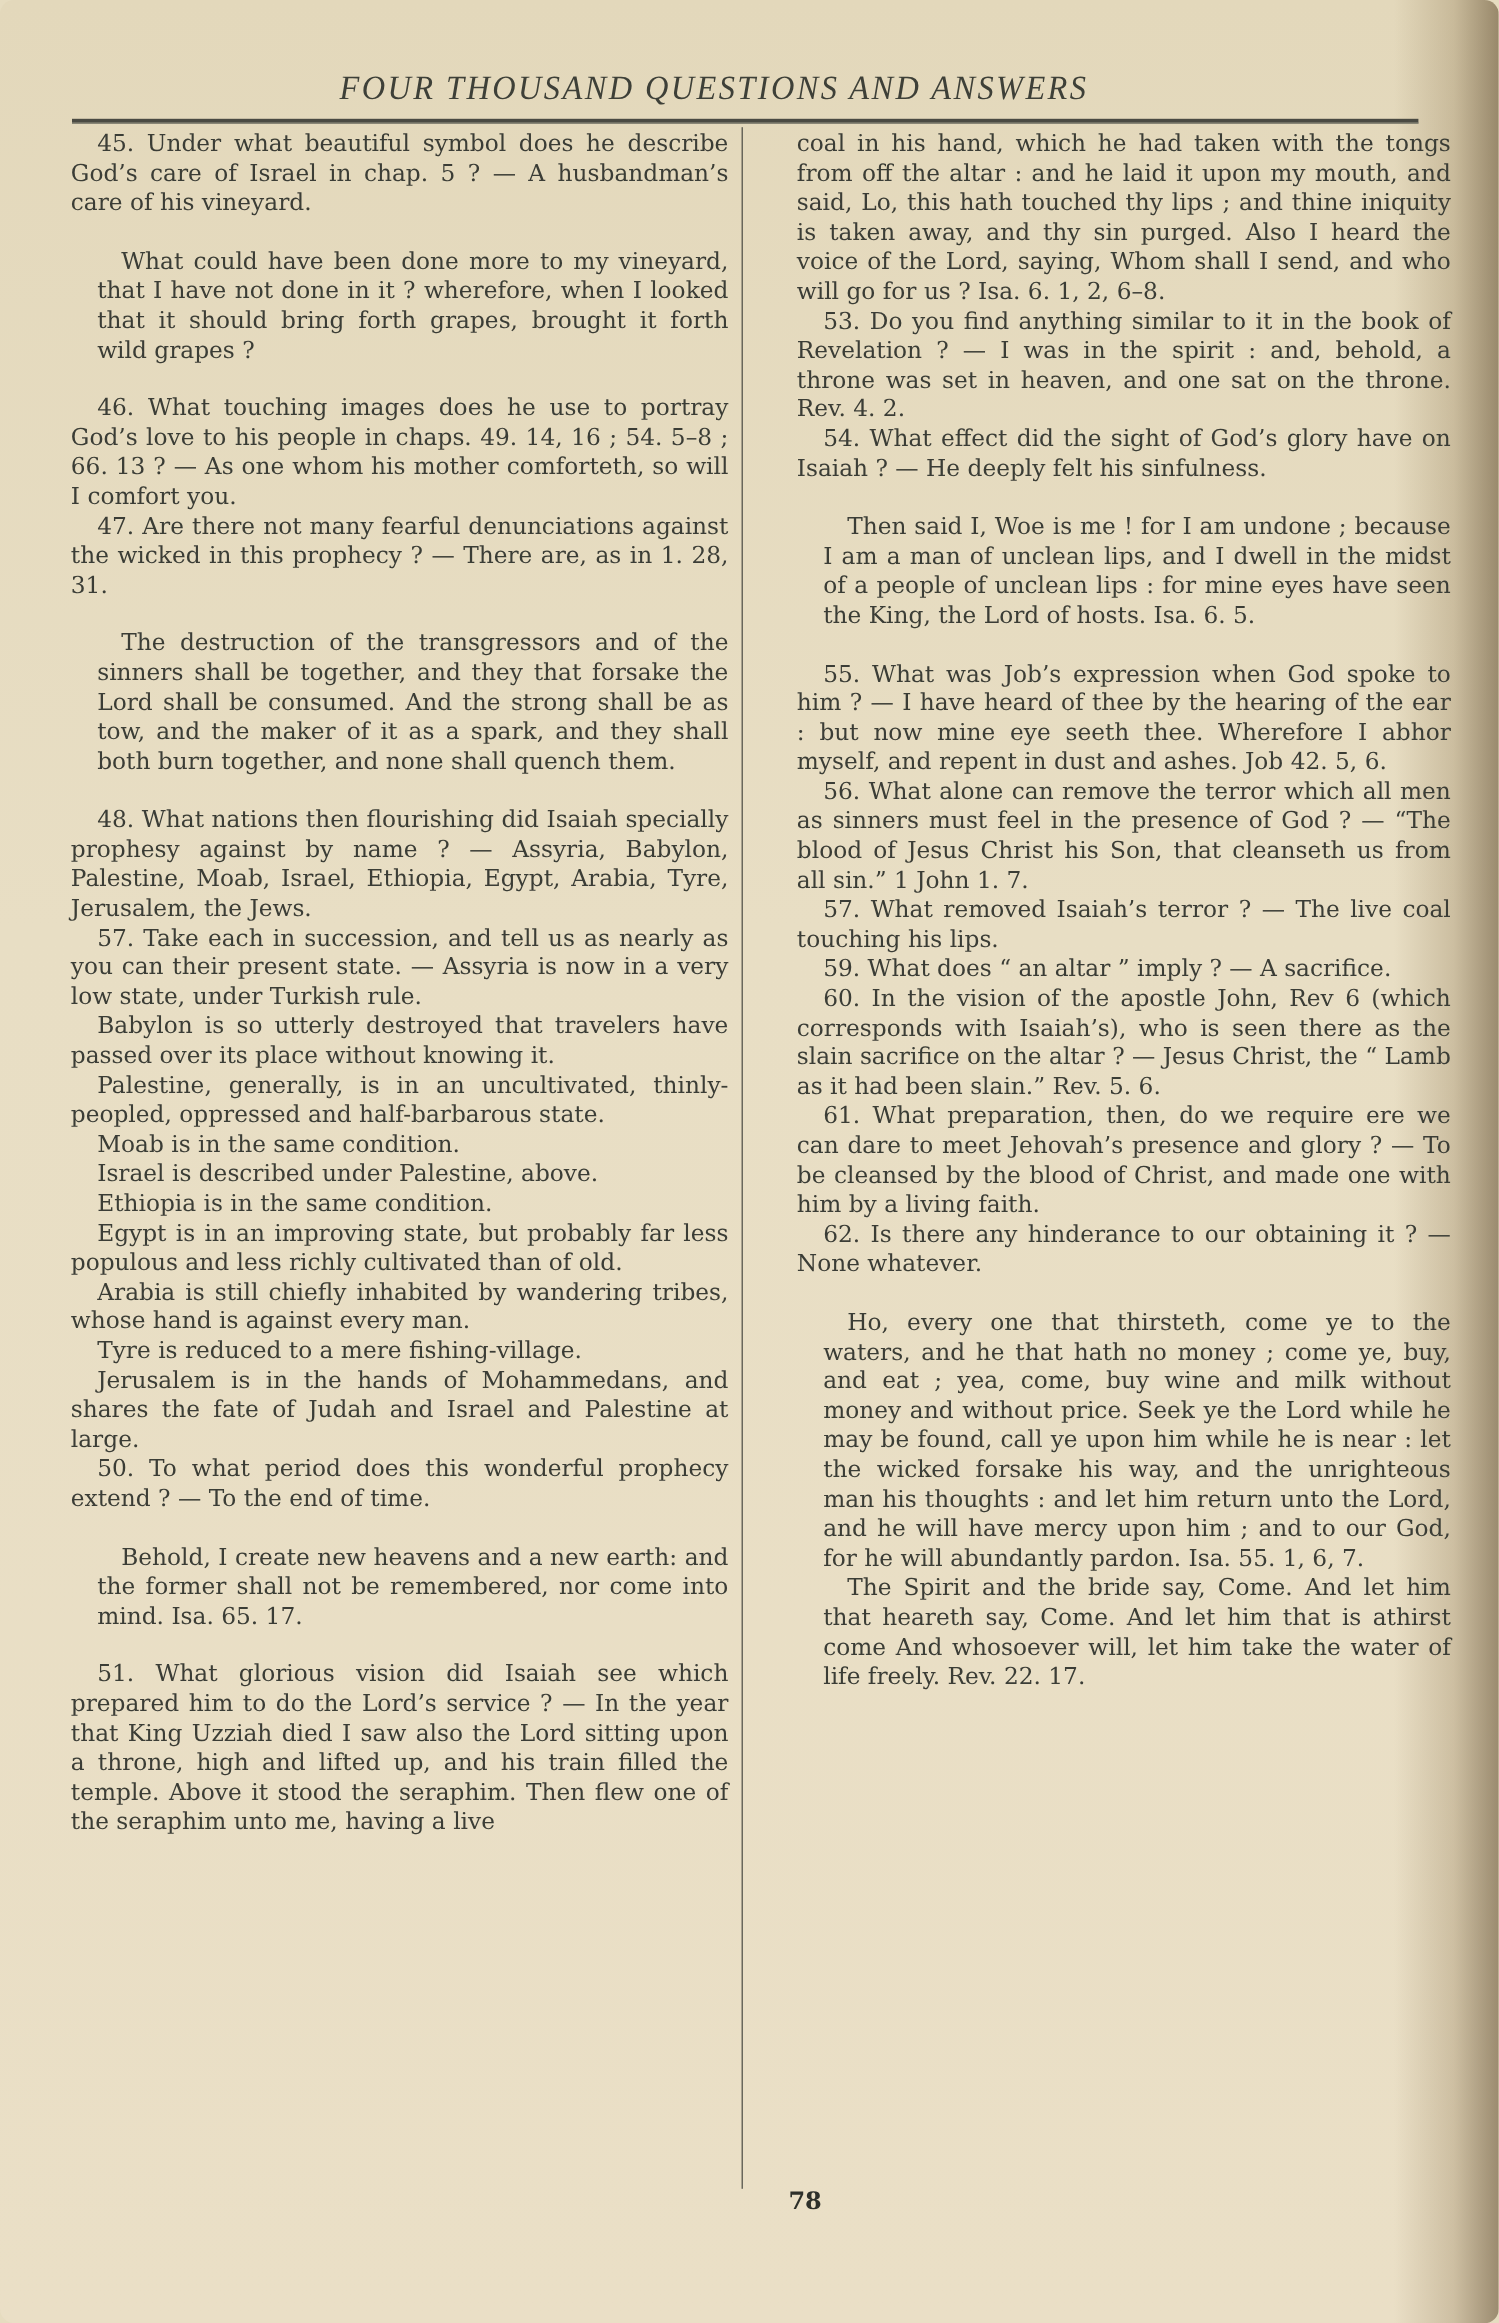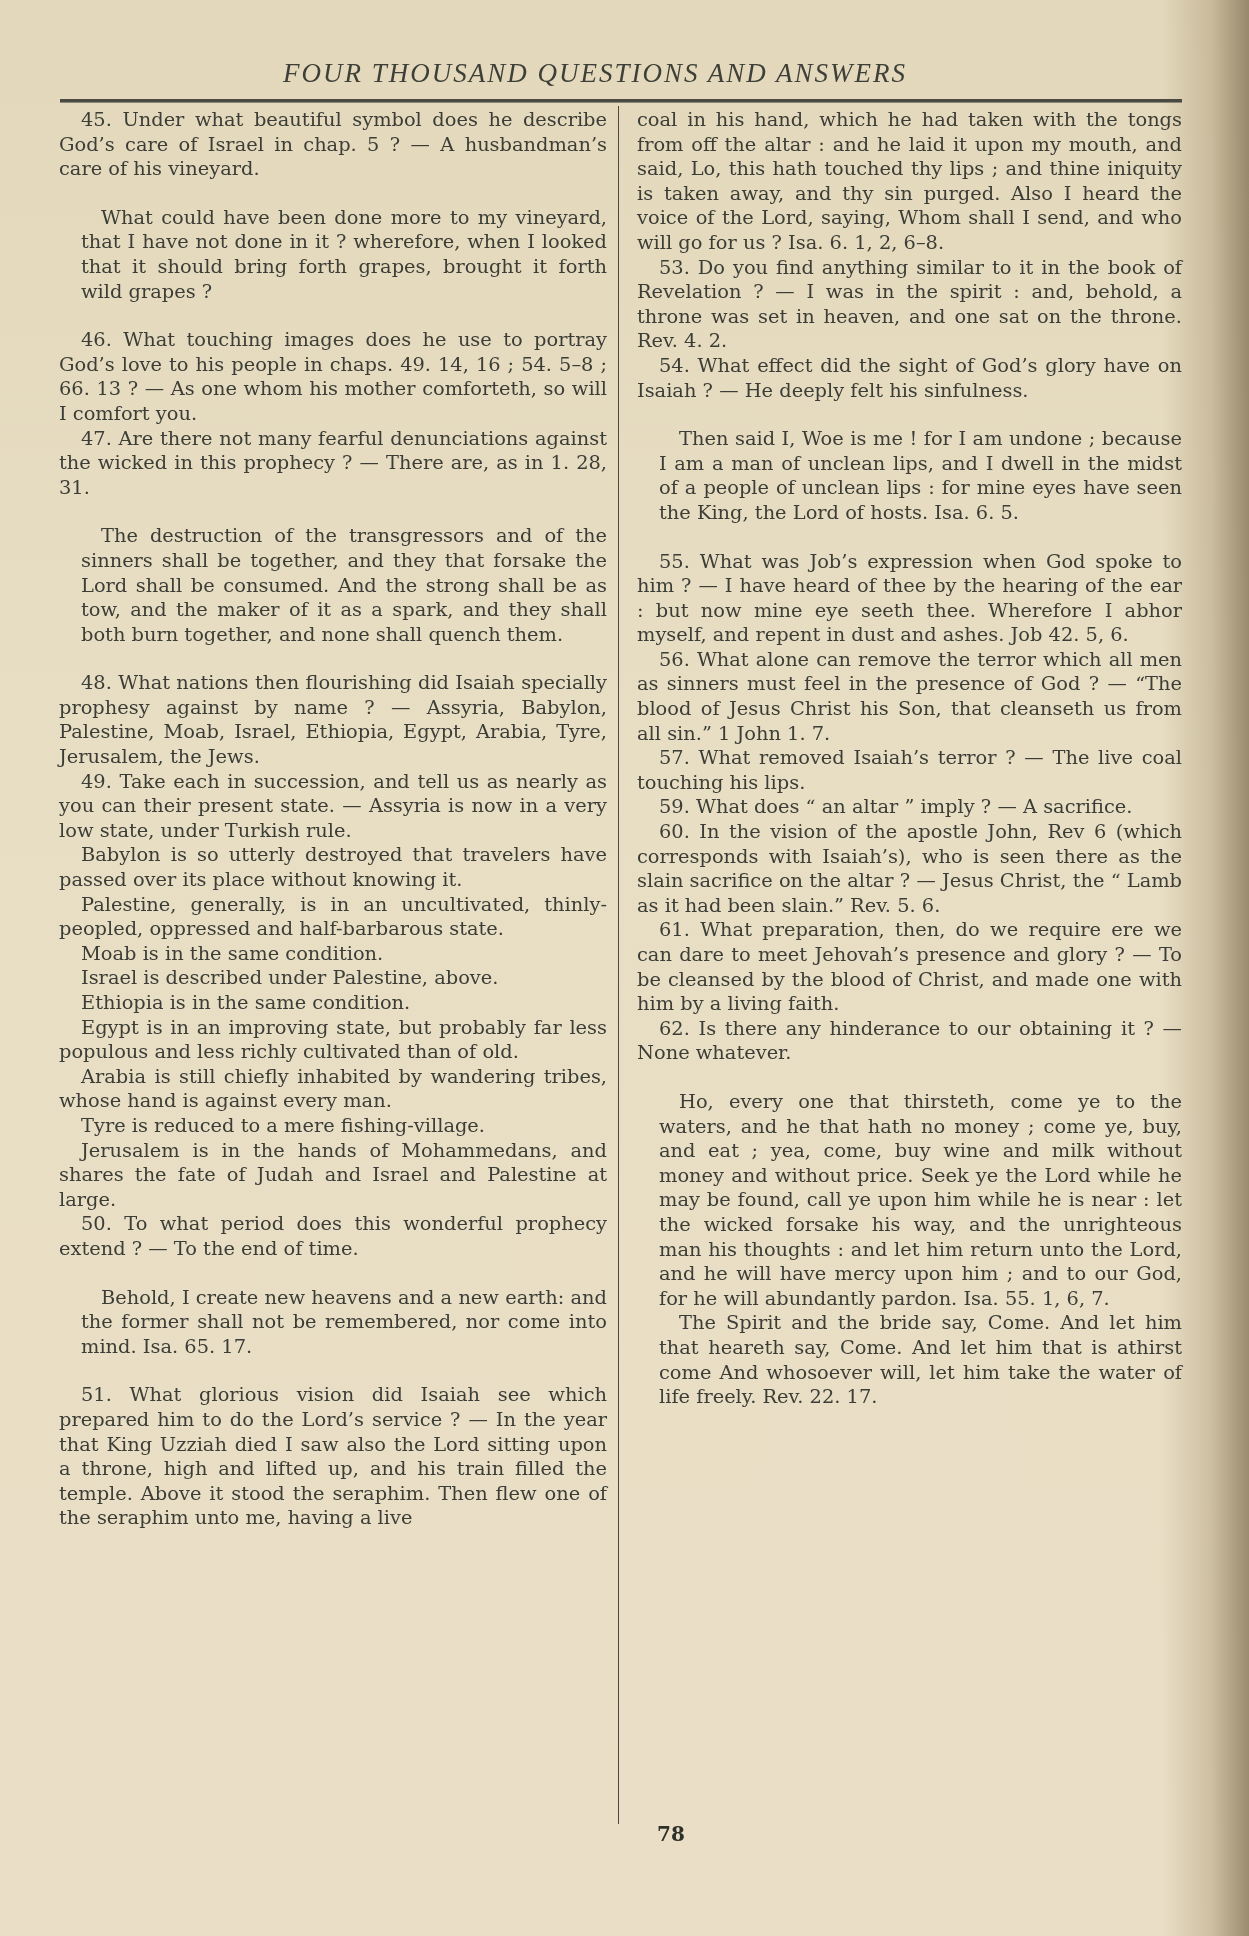--- a/index.html
+++ b/index.html
@@ -8,20 +8,21 @@
     background: #e6dcc0;
     font-family: "DejaVu Serif", "Liberation Serif", serif;
     color: #3b3d36;
     position: relative;
   }
   .page {
     position: absolute; left: 0; top: 0; width: 1249px; height: 1936px;
     background:
       linear-gradient(to right, rgba(0,0,0,0) 0%, rgba(0,0,0,0) 93%, rgba(120,95,55,0.25) 97%, rgba(90,70,40,0.55) 100%),
       linear-gradient(to bottom, #e3d8bb 0%, #e8dec4 40%, #eadfc6 100%);
+    border-radius: 12px;
   }
   .header {
     position: absolute; left: 0; top: 58px; width: 1190px; text-align: center;
     font-family: "Liberation Serif", serif; font-style: italic;
     font-size: 27px; letter-spacing: 2px; color: #3e4038;
     transform: scaleY(1.05);
   }
   .header-rule {
     position: absolute; left: 60px; top: 99px; width: 1122px; height: 3px;
     background: #4a4a42; border-bottom: 1px solid #8a8878;
@@ -29,21 +30,21 @@
   .col-divider {
     position: absolute; left: 618px; top: 106px; width: 1px; height: 1718px;
     background: #4a4a42;
   }
   .column {
     position: absolute; top: 108px; width: 548px;
     font-size: 19.4px; line-height: 24.6px;
     text-align: justify;
   }
   .col-left { left: 59px; }
-  .col-right { left: 637px; width: 545px; }
+  .col-right { left: 664px; width: 545px; }
   .p { margin: 0; }
   .p.qa { text-indent: 22px; }
   .p.cont { text-indent: 0; }
   .quote {
     margin: 0 0 0 22px; text-indent: 20px;
   }
   .gap { height: 24px; }
   .page-number {
     position: absolute; left: 609px; top: 1822px;
     font-size: 20px; font-weight: bold; color: #2e302a; margin-left: 48px;
@@ -61,21 +62,21 @@
       <p class="p qa">45. Under what beautiful symbol does he describe God’s care of Israel in chap. 5 ? — A husbandman’s care of his vineyard.</p>
       <div class="gap"></div>
       <p class="quote">What could have been done more to my vineyard, that I have not done in it ? wherefore, when I looked that it should bring forth grapes, brought it forth wild grapes ?</p>
       <div class="gap"></div>
       <p class="p qa">46. What touching images does he use to portray God’s love to his people in chaps. 49. 14, 16 ; 54. 5–8 ; 66. 13 ? — As one whom his mother comforteth, so will I comfort you.</p>
       <p class="p qa">47. Are there not many fearful denunciations against the wicked in this prophecy ? — There are, as in 1. 28, 31.</p>
       <div class="gap"></div>
       <p class="quote">The destruction of the transgressors and of the sinners shall be together, and they that forsake the Lord shall be consumed. And the strong shall be as tow, and the maker of it as a spark, and they shall both burn together, and none shall quench them.</p>
       <div class="gap"></div>
       <p class="p qa">48. What nations then flourishing did Isaiah specially prophesy against by name ? — Assyria, Babylon, Palestine, Moab, Israel, Ethiopia, Egypt, Arabia, Tyre, Jerusalem, the Jews.</p>
-      <p class="p qa">49. Take each in succession, and tell us as nearly as you can their present state. — Assyria is now in a very low state, under Turkish rule.</p>
+      <p class="p qa">57. Take each in succession, and tell us as nearly as you can their present state. — Assyria is now in a very low state, under Turkish rule.</p>
       <p class="p qa">Babylon is so utterly destroyed that travelers have passed over its place without knowing it.</p>
       <p class="p qa">Palestine, generally, is in an uncultivated, thinly-peopled, oppressed and half-barbarous state.</p>
       <p class="p qa">Moab is in the same condition.</p>
       <p class="p qa">Israel is described under Palestine, above.</p>
       <p class="p qa">Ethiopia is in the same condition.</p>
       <p class="p qa">Egypt is in an improving state, but probably far less populous and less richly cultivated than of old.</p>
       <p class="p qa">Arabia is still chiefly inhabited by wandering tribes, whose hand is against every man.</p>
       <p class="p qa">Tyre is reduced to a mere fishing-village.</p>
       <p class="p qa">Jerusalem is in the hands of Mohammedans, and shares the fate of Judah and Israel and Palestine at large.</p>
       <p class="p qa">50. To what period does this wonderful prophecy extend ? — To the end of time.</p>

